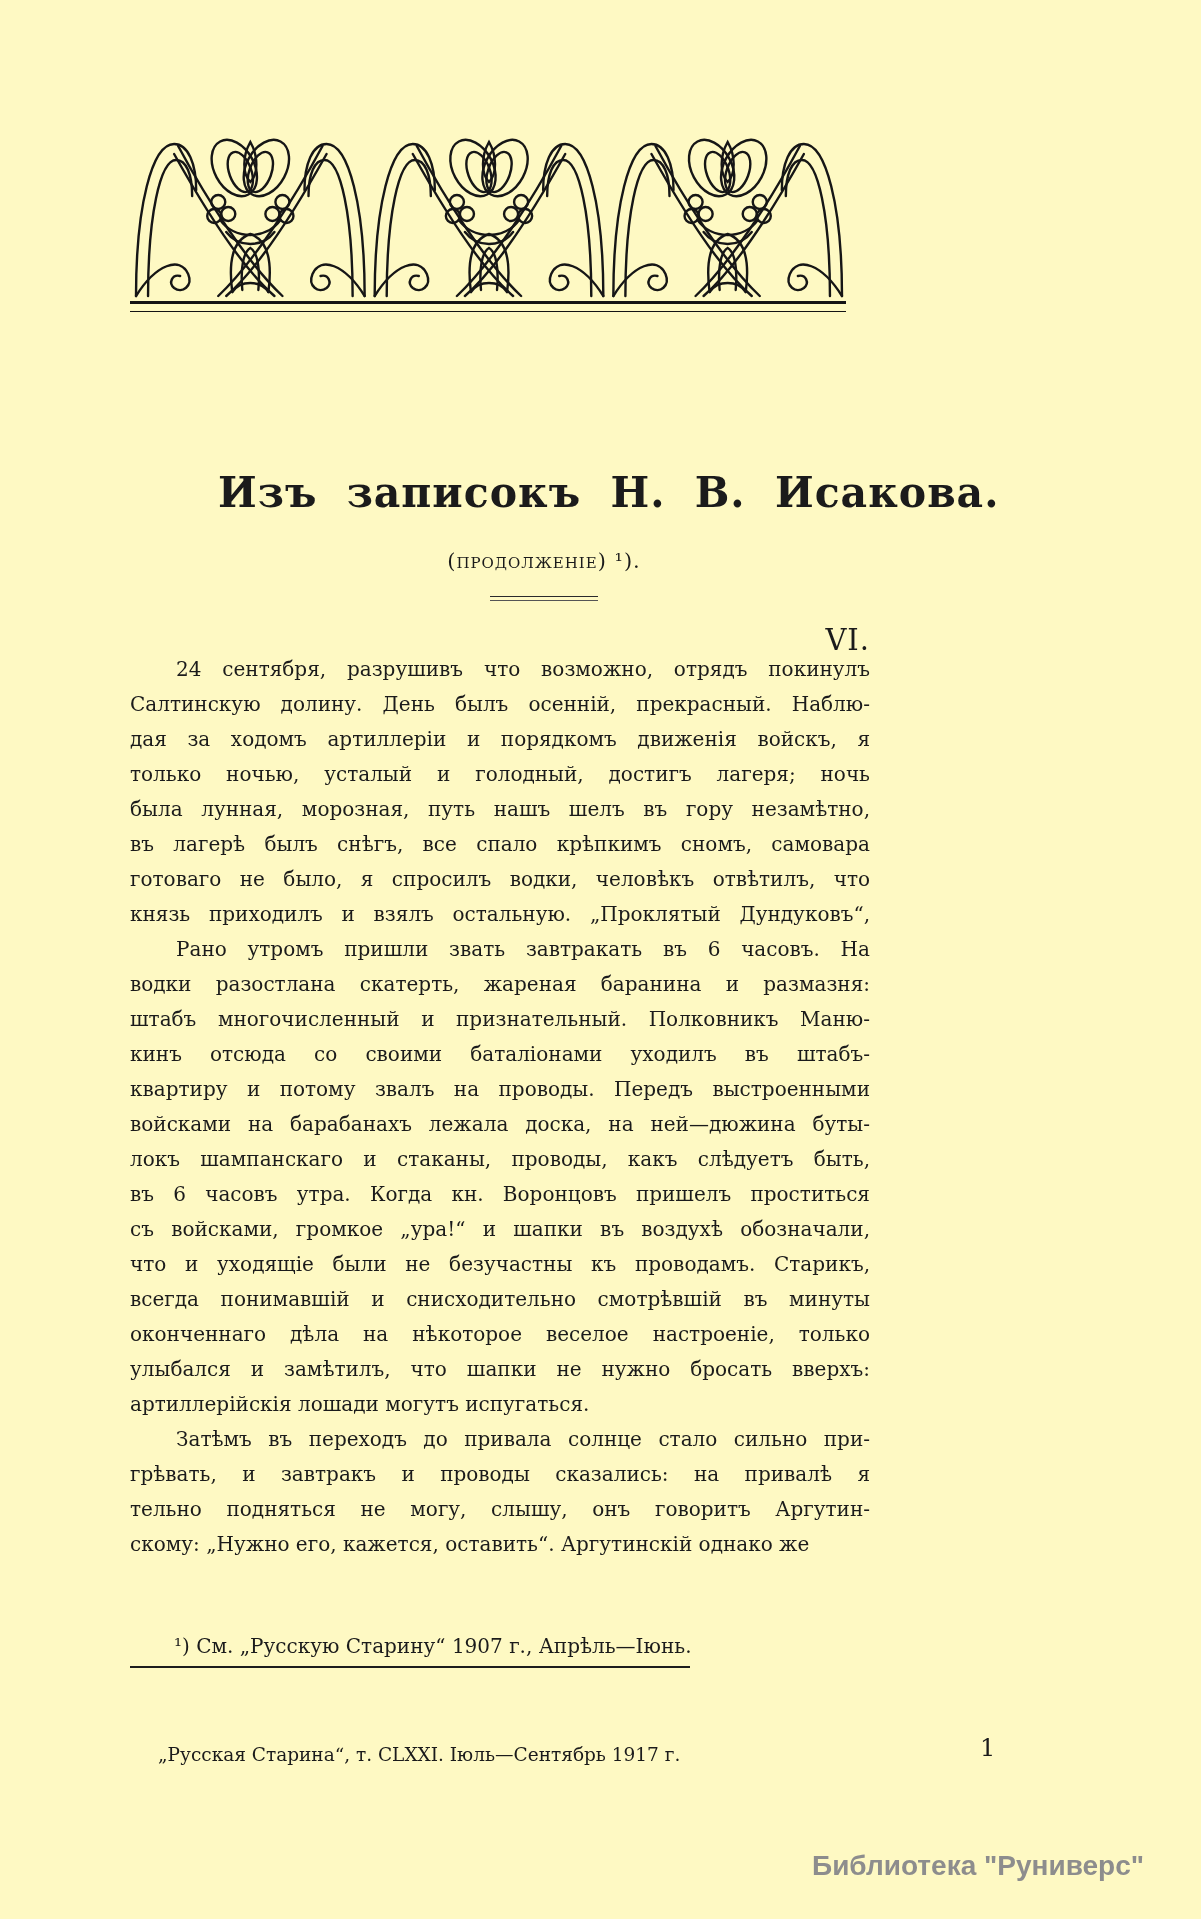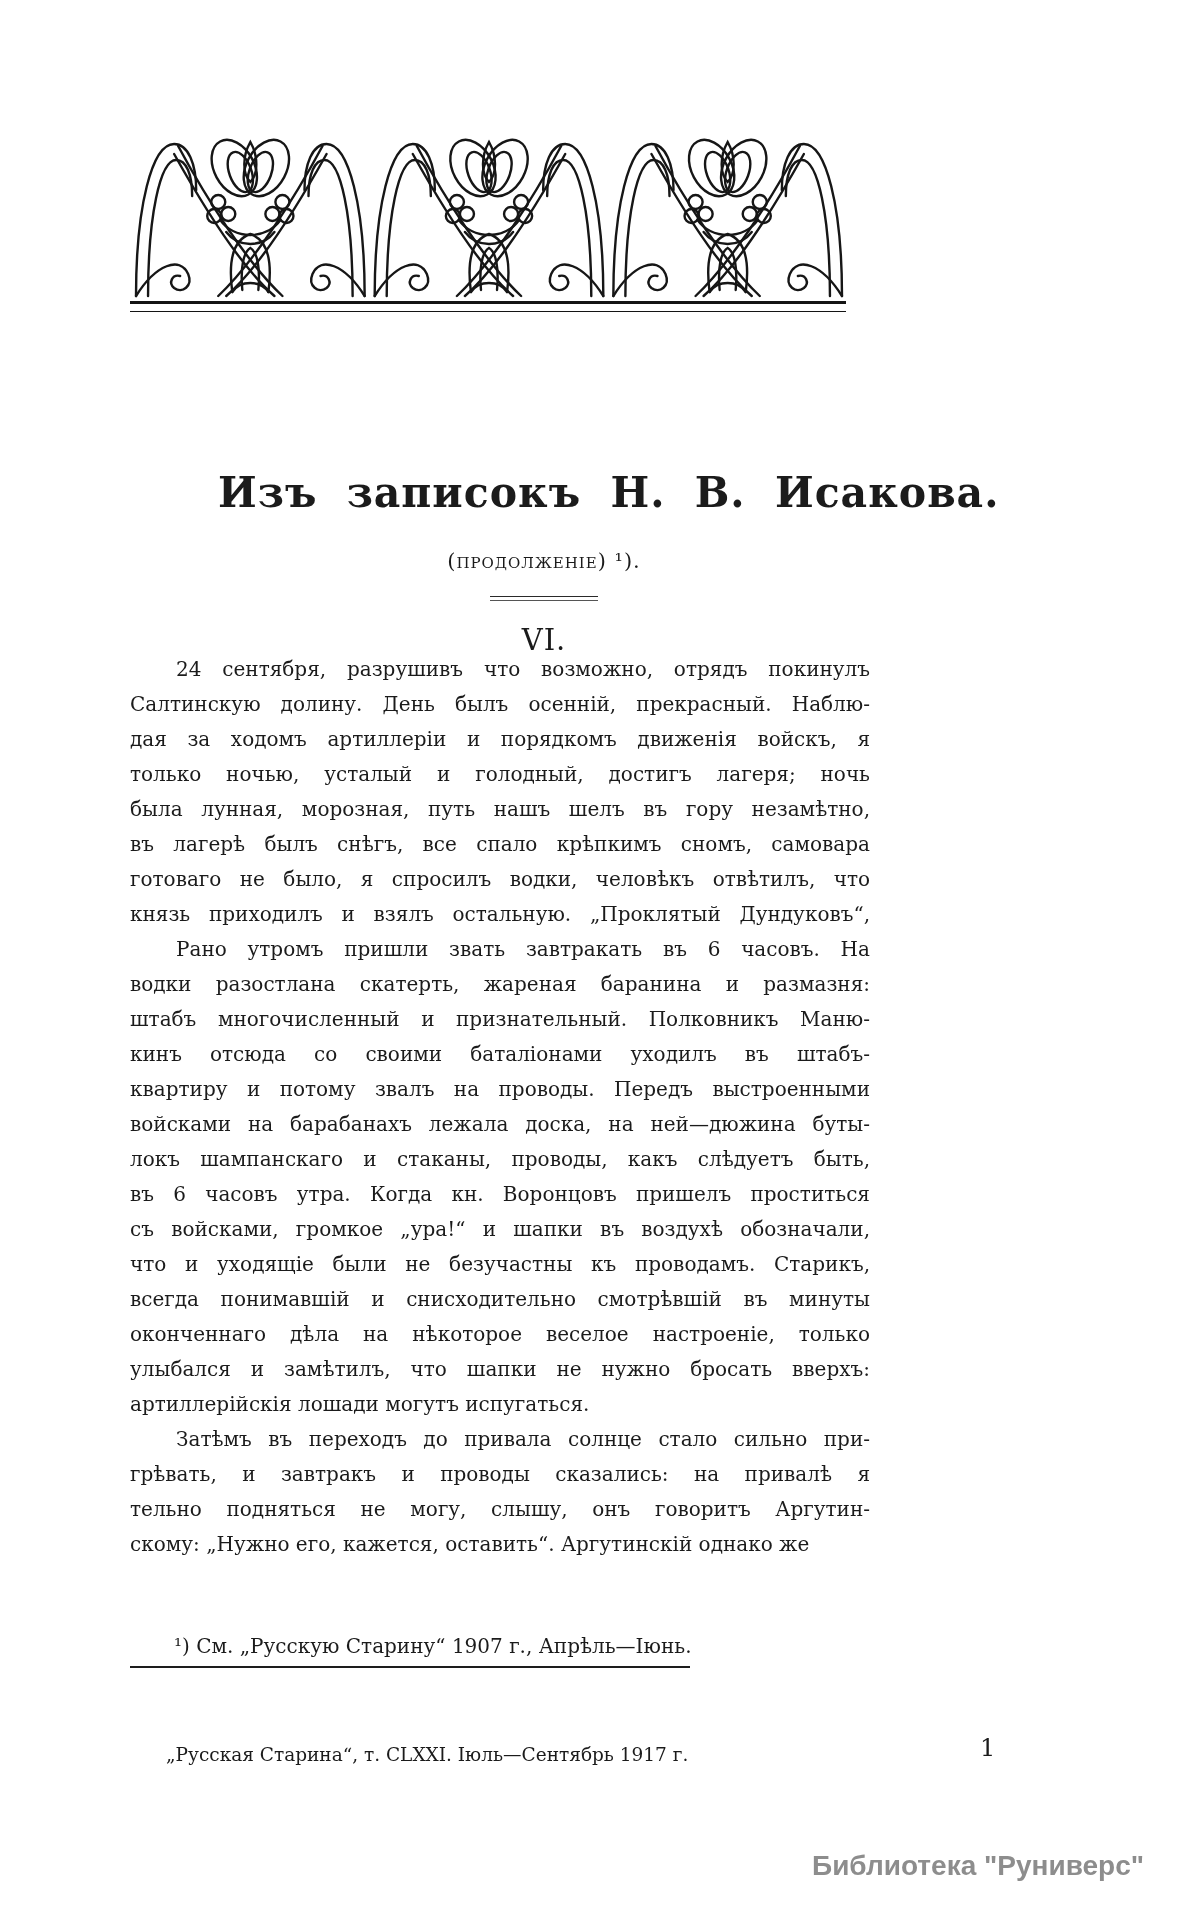--- a/index.html
+++ b/index.html
@@ -1,20 +1,20 @@
 <!DOCTYPE html>
 <html><head>
 <meta charset="utf-8">
 <style>
   html,body { margin:0; padding:0; background:#e8e8e8; }
   .page {
     position:relative;
     width:1201px; height:1919px;
     margin:0 auto;
-    background:#ffffff;
+    background:#fef9c3;
     color:#1b1b1b;
     font-family:"DejaVu Serif", serif;
     overflow:hidden;
   }
   
   .ornament {
     position:absolute; left:130px; top:116px;
     width:716px; height:182px;
   }
   .ornament svg { display:block; width:100%; height:100%; }
@@ -40,21 +40,21 @@
     font-size:21px; letter-spacing:1px;
     font-variant:small-caps;
   }
   .small-rule {
     margin:23px auto 0 auto; width:108px; height:3px;
     border-top:1.5px solid #2a2a2a;
     border-bottom:1px solid #555;
   }
   .section-no {
     margin-top:22px;
-    font-size:29px; letter-spacing:1px;
+    font-size:29px; letter-spacing:1px;text-align:right;
   }
   
   .body-text {
     position:absolute; left:130px; top:652px; width:740px;
     font-size:20px; line-height:35px;
   }
   .para .line {
     text-align:justify;
     text-align-last:justify;
     height:35px; overflow:hidden;
@@ -66,21 +66,21 @@
   .footnote-rule {
     position:absolute; left:130px; top:1666px; width:560px;
     border-top:2px solid #1d1d1d;
   }
   .footnote {
     position:absolute; left:130px; top:1634px; width:740px;
     font-size:20px; text-indent:44px;
   }
   
   .footer-journal {
-    position:absolute; left:166px; top:1744px;
+    position:absolute; left:158px; top:1744px;
     font-size:18.5px;
   }
   .page-number {
     position:absolute; left:980px; top:1734px;
     font-size:24px;
   }
   .watermark {
     position:absolute; left:812px; top:1850px;
     font-family:"Liberation Sans", sans-serif;
     font-weight:bold; font-size:28px;

